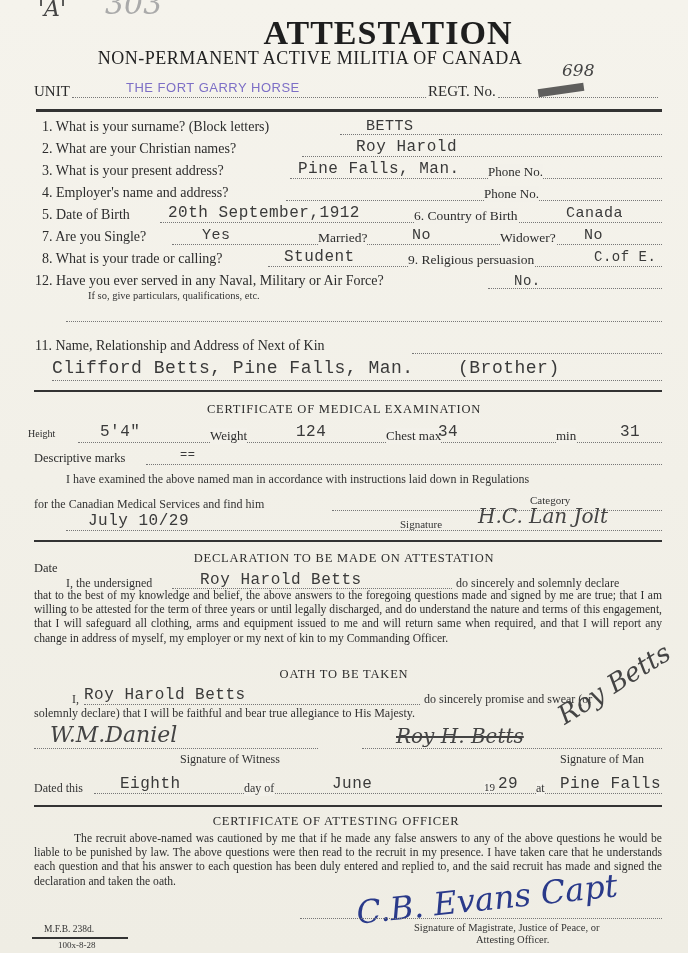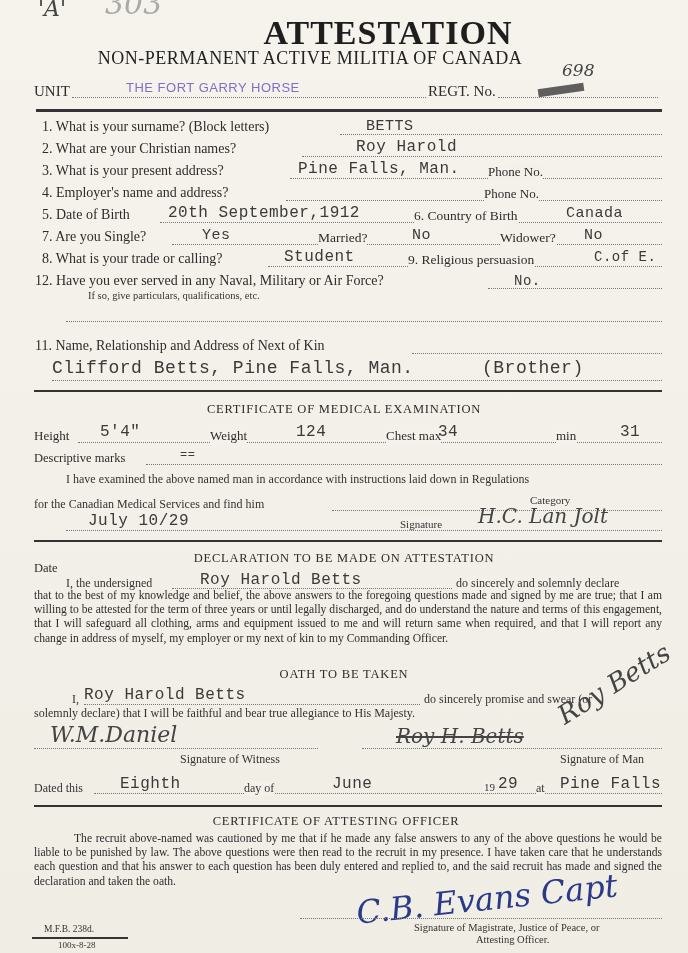--- a/index.html
+++ b/index.html
@@ -86,28 +86,28 @@
 
   <div class="abs label" style="left:35px;top:273px;"><span>12.</span> <span>Have you ever served in any Naval, Military or Air Force?</span></div>
   <div class="dots" style="left:488px;top:288px;width:174px;"></div>
   <div class="abs typed" style="left:514px;top:273px;font-size:14px;">No.</div>
   <div class="abs small" style="left:88px;top:290px;font-size:10.5px;">If so, give particulars, qualifications, etc.</div>
   <div class="dots" style="left:66px;top:321px;width:596px;"></div>
 
   <div class="abs label" style="left:35px;top:338px;text-align:center;"><span>11.</span> <span>Name, Relationship and Address of Next of Kin</span></div>
   <div class="dots" style="left:412px;top:353px;width:250px;"></div>
   <div class="abs typed" style="left:52px;top:358px;font-size:18px;">Clifford Betts, Pine Falls, Man.</div>
-  <div class="abs typed" style="left:482px;top:358px;font-size:18px;">(Brother)</div>
+  <div class="abs typed" style="left:458px;top:358px;font-size:18px;">(Brother)</div>
   <div class="dots" style="left:52px;top:380px;width:610px;"></div>
 
   <div class="rule" style="left:34px;top:390px;width:628px;"></div>
 
   <div class="abs section-h" style="left:0;width:688px;text-align:center;top:402px;">CERTIFICATE OF MEDICAL EXAMINATION</div>
 
-  <div class="abs label" style="left:34px;top:428px;font-size:13px;">Height</div>
+  <div class="abs label" style="left:28px;top:428px;font-size:10px;">Height</div>
   <div class="dots" style="left:78px;top:442px;width:584px;"></div>
   <div class="abs typed" style="left:100px;top:423px;font-size:16px;">5'4"</div>
   <div class="abs label" style="left:210px;top:428px;font-size:13px;background:#f3f1ea;">Weight</div>
   <div class="abs typed" style="left:296px;top:423px;font-size:16px;">124</div>
   <div class="abs label" style="left:386px;top:428px;font-size:13px;background:#f3f1ea;">Chest max</div>
   <div class="abs typed" style="left:438px;top:423px;font-size:16px;">34</div>
   <div class="abs label" style="left:556px;top:428px;font-size:13px;background:#f3f1ea;">min</div>
   <div class="abs typed" style="left:620px;top:423px;font-size:16px;">31</div>
 
   <div class="abs label" style="left:34px;top:451px;font-size:12.5px;">Descriptive marks</div>

